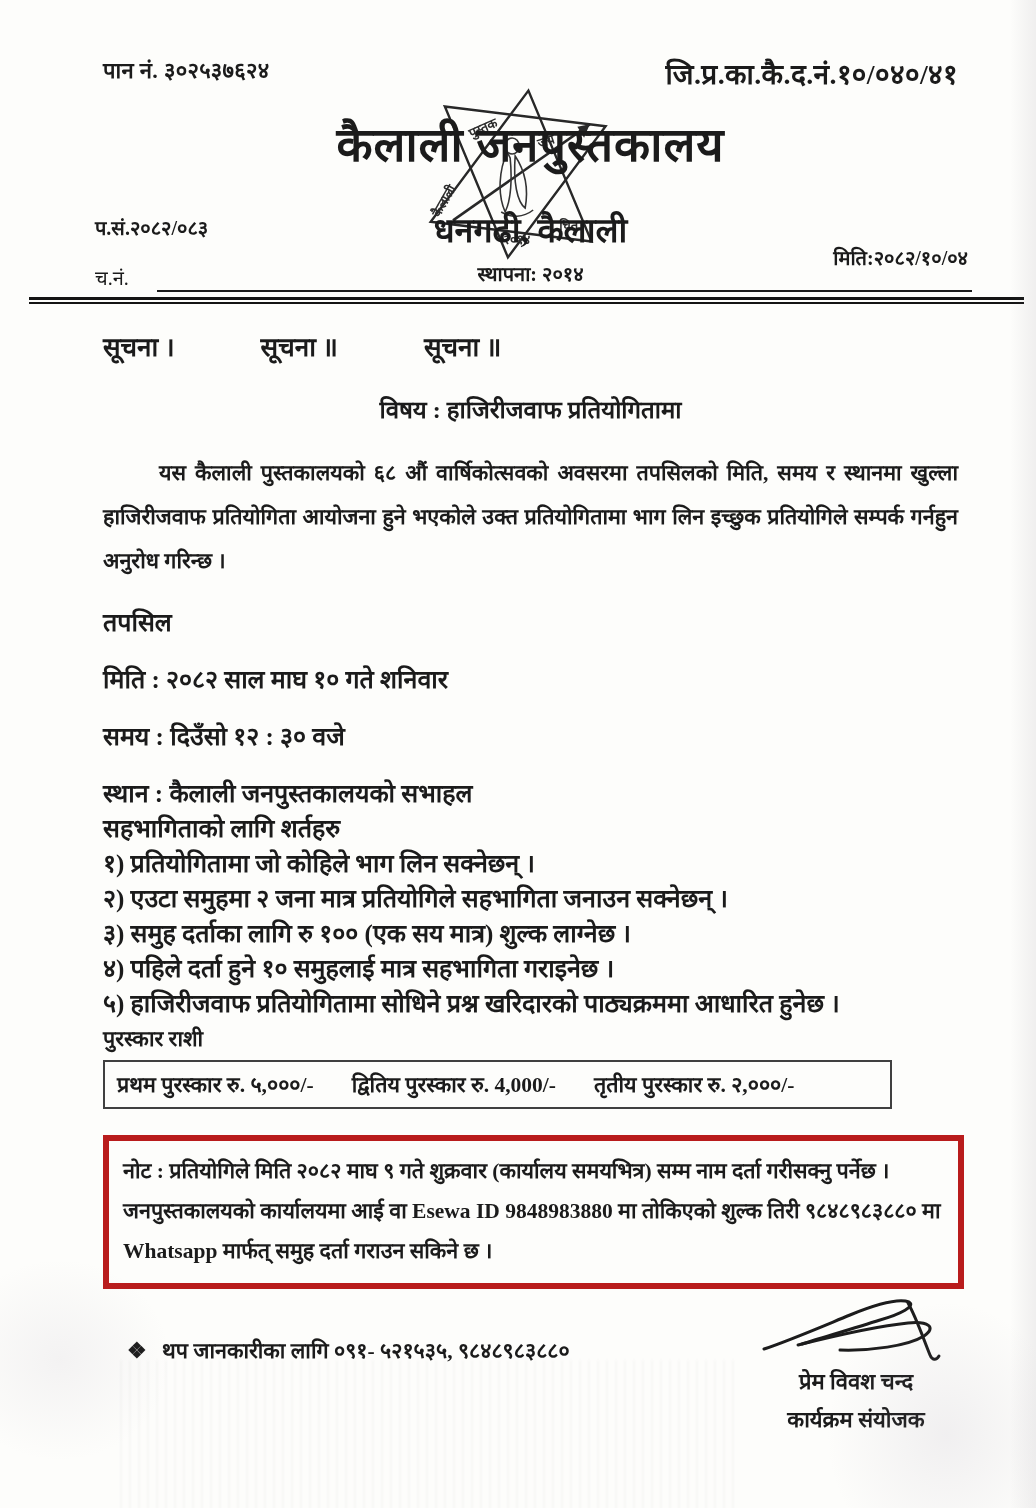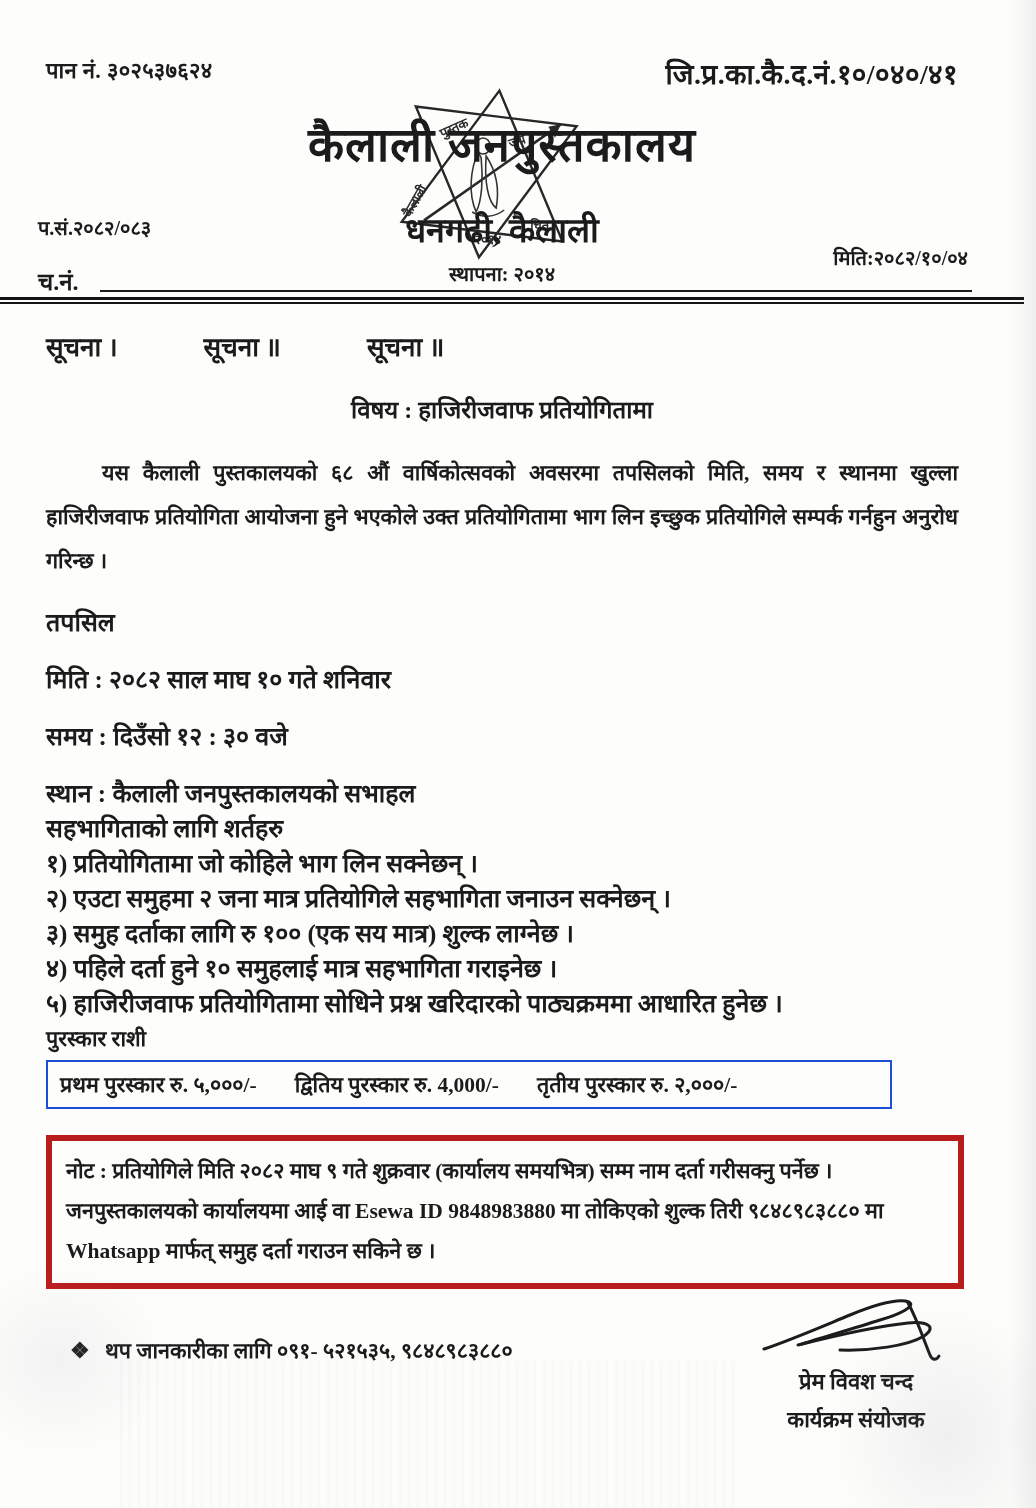--- a/index.html
+++ b/index.html
@@ -26,21 +26,21 @@
     background:radial-gradient(ellipse at center, rgba(158,148,168,0.10), rgba(158,148,168,0) 65%);
     pointer-events:none;
   }
   .scan-streaks {
     position:absolute; left:120px; top:1360px; width:620px; height:160px;
     background:repeating-linear-gradient(90deg,
       rgba(140,130,150,0.05) 0 2px, rgba(140,130,150,0) 2px 9px);
     filter:blur(1px); pointer-events:none;
   }
 
-  .content { position:absolute; inset:0; padding:54px 78px 0 46px; }
+  .content { position:absolute; inset:0; padding:54px 78px 0 103px; }
 
   .toprow { display:flex; justify-content:space-between; align-items:flex-start; }
   .pan-no { font-size:22px; font-weight:600; letter-spacing:0.3px; }
   .reg-no { font-size:28px; font-weight:700; letter-spacing:0.4px; }
 
   .masthead { position:relative; text-align:center; margin-top:10px; height:86px; }
   .logo-svg {
     position:absolute; left:50%; top:-16px; transform:translateX(-56%);
     z-index:0; opacity:0.95;
   }
@@ -49,21 +49,21 @@
     line-height:86px; letter-spacing:1px; white-space:nowrap;
   }
 
   .subtitle-row { position:relative; text-align:center; margin-top:18px; height:40px; }
   .subtitle { position:relative; z-index:1; font-size:34px; font-weight:600; }
   .ref-no { position:absolute; left:-8px; top:8px; font-size:20px; font-weight:700; }
 
   .meta-row { position:relative; height:44px; text-align:center; }
   .established { display:inline-block; margin-top:14px; font-size:20px; font-weight:600; }
   .date-line { position:absolute; right:-10px; top:-2px; font-size:20px; font-weight:700; }
-  .ch-no { position:absolute; left:-8px; top:18px; font-size:24px; font-weight:700; }
+  .ch-no { position:absolute; left:-8px; top:18px; font-size:20px; font-weight:400; }
 
   .rule-thin { border-top:2px solid #1c1c1c; margin-left:54px; margin-right:-14px; }
   .rule-thick {
     height:7px; border-top:3px solid #141414; border-bottom:2px solid #141414;
     margin:5px -66px 0 -74px;
   }
 
   .notice-row {
     display:flex; justify-content:flex-start; gap:86px;
     margin-top:24px; font-size:26px; font-weight:700;
@@ -76,21 +76,21 @@
     line-height:44px; text-align:justify; text-indent:56px;
   }
 
   .details { margin-top:22px; font-size:25px; font-weight:600; line-height:35px; }
   .details-heading, .cond-heading { font-weight:700; }
   .detail-row { font-weight:600;margin-top:22px; }
   .cond-item { font-weight:600; }
 
   .prize-heading { margin-top:2px; font-size:21.5px; font-weight:700; }
   .prize-box {
-    margin-top:8px; margin-right:66px; border:2px solid #1d4ed8;
+    margin-top:8px; margin-right:66px; border:2px solid #404040;
     padding:7px 12px 9px; display:flex; gap:38px;
     font-size:21.5px; font-weight:700; white-space:nowrap;
   }
 
   .note-box {
     margin-top:26px; margin-right:-6px; border:6px solid #b91c1c;
     padding:10px 14px 12px; font-size:21.5px; font-weight:600; line-height:40px;
   }
 
   .footer-row { display:flex; justify-content:space-between; margin-top:14px; }

